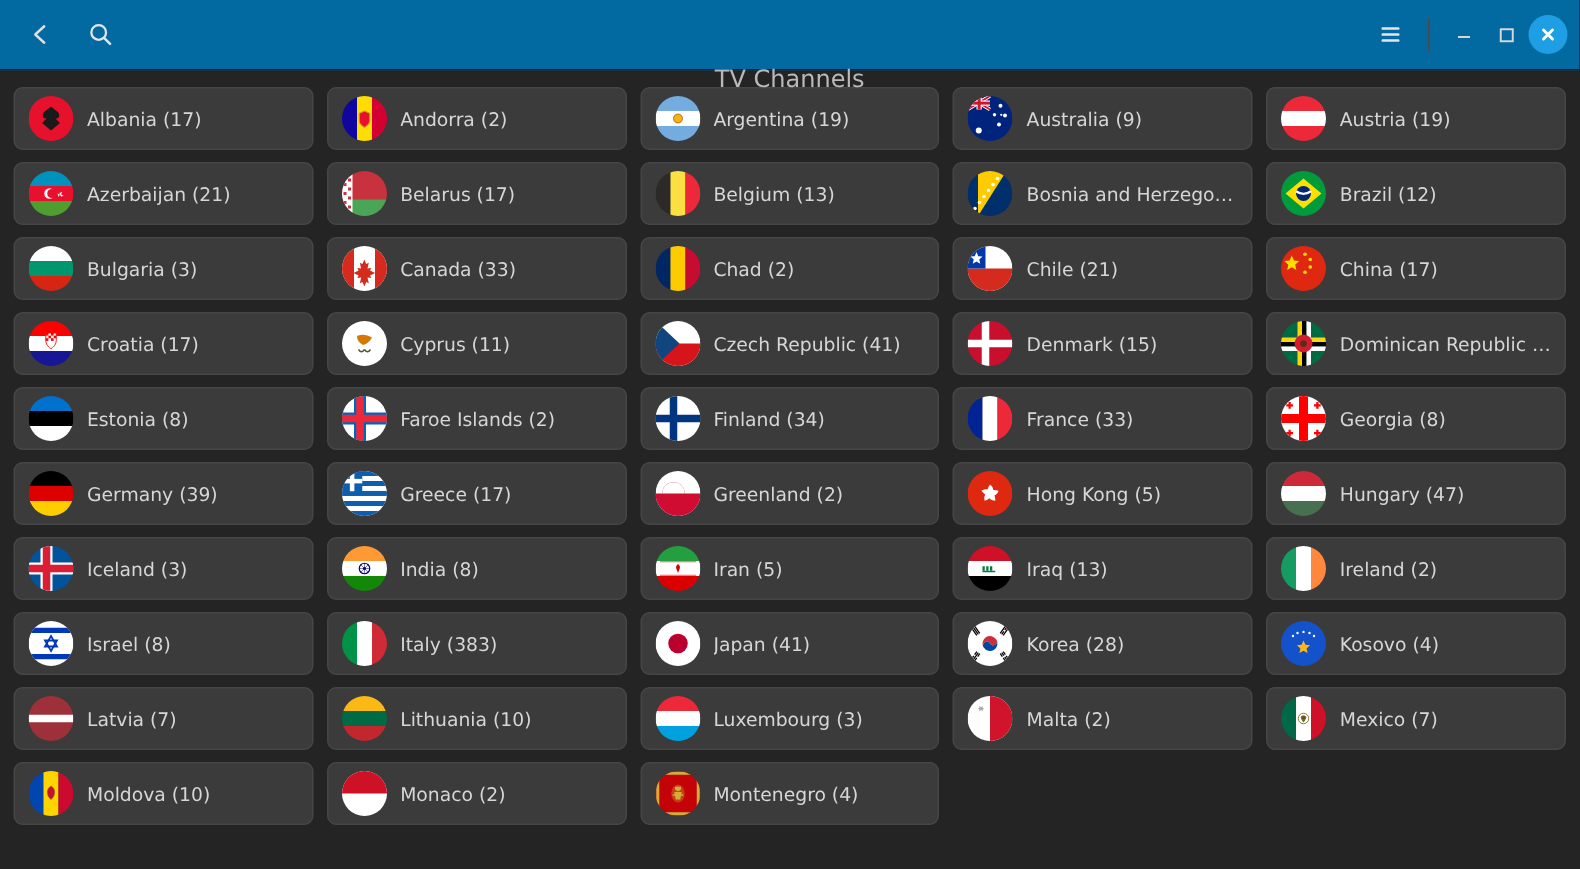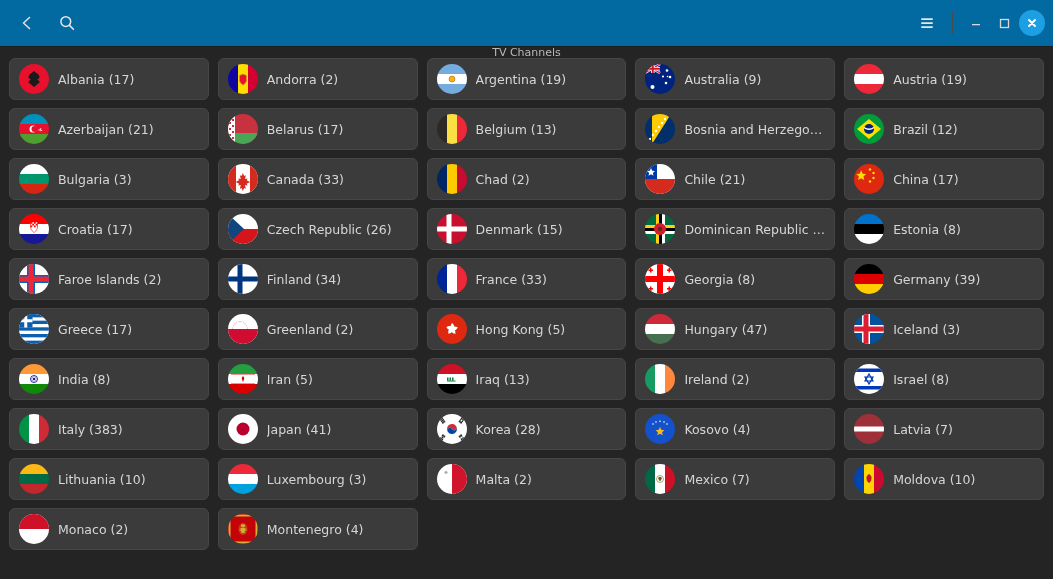--- a/index.html
+++ b/index.html
@@ -29,21 +29,21 @@
   .tb-center {
     position: absolute; left: 0; right: 0;
     text-align: center;
     pointer-events: none;
   }
   #app-title {
     color: #f2f2f2; font-size: 13.5px; font-weight: bold;
     line-height: 16px;
   }
   #app-subtitle {
-    color: #b9b9b9; font-size: 11px; line-height: 14px; margin-top: 44px;
+    color: #b9b9b9; font-size: 16px; line-height: 14px; margin-top: 44px;
   }
   .tb-right {
     margin-left: auto;
     display: flex; align-items: center;
     padding-right: 8px; gap: 2px;
   }
   .tb-sep {
     width: 1px; height: 22px; background: #4a4a4a; margin: 0 8px 0 6px;
   }
   .wbtn {
@@ -356,25 +356,36 @@
             <rect x="30" y="23" width="3.5" height="3.5"></rect>
           </g>
         </svg>
       </div>
       <span class="card-label">Croatia (17)</span>
     </div>
     <div class="card">
       <div class="flag">
         <svg viewBox="0 0 60 60">
           <rect width="60" height="60" fill="#fff"></rect>
+          <path d="M20 20 q10-4 20 2 q-4 8-12 10 q-8-4-8-12z" fill="#d57800"></path>
+          <path d="M22 38 q4 6 8 0" stroke="#4e5b31" stroke-width="2" fill="none"></path>
+          <path d="M30 38 q4 6 8 0" stroke="#4e5b31" stroke-width="2" fill="none"></path>
+        </svg>
+      </div>
+      <span class="card-label">Cyprus (11)</span>
+    </div>
+    <div class="card">
+      <div class="flag">
+        <svg viewBox="0 0 60 60">
+          <rect width="60" height="60" fill="#fff"></rect>
           <rect y="30" width="60" height="30" fill="#d7141a"></rect>
           <path d="M0 0 L32 30 L0 60 Z" fill="#11457e"></path>
         </svg>
       </div>
-      <span class="card-label">Czech Republic (26)</span>
+      <span class="card-label">Czech Republic (41)</span>
     </div>
     <div class="card">
       <div class="flag">
         <svg viewBox="0 0 60 60">
           <rect width="60" height="60" fill="#c8102e"></rect>
           <rect x="19" y="0" width="10" height="60" fill="#ffffff"></rect>
           <rect x="0" y="25" width="60" height="10" fill="#ffffff"></rect>
         </svg>
       </div>
       <span class="card-label">Denmark (15)</span>

